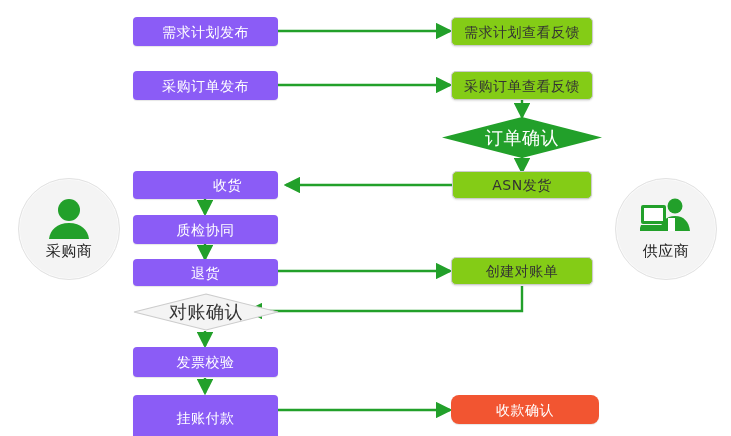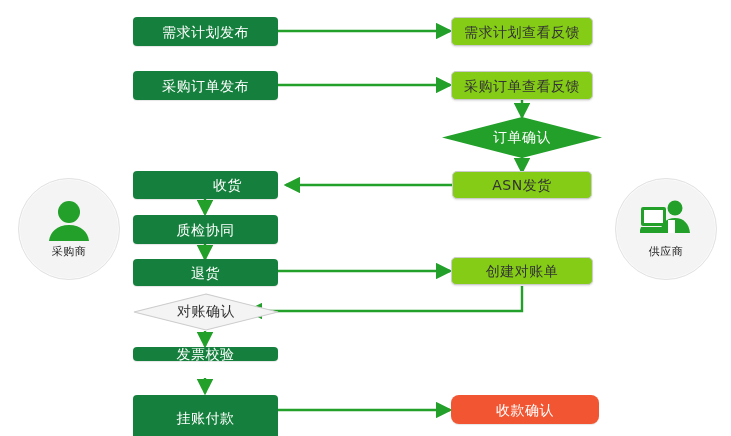--- a/index.html
+++ b/index.html
@@ -23,21 +23,21 @@
     display: flex;
     align-items: center;
     justify-content: center;
     font-size: 14px;
     line-height: 1;
     letter-spacing: 0.5px;
     white-space: nowrap;
     z-index: 3;
   }
   .node-green {
-    background: #15803d;
+    background: #8b5cf6;
     color: #ffffff;
     border-radius: 4px;
     box-shadow: 0 1px 1px rgba(0,0,0,0.10);
   }
   .node-gray {
     background: #84cc16;
     color: #333333;
     border: 1px solid #cccccc;
     border-radius: 5px;
     box-shadow: 0 1px 2px rgba(0,0,0,0.12);
@@ -59,21 +59,21 @@
   }
   .diamond-label {
     position: absolute;
     left: 0;
     top: 0;
     width: 100%;
     height: 100%;
     display: flex;
     align-items: center;
     justify-content: center;
-    font-size: 14px;
+    font-size: 18px;
     letter-spacing: 0.5px;
     white-space: nowrap;
   }
   .diamond-green .diamond-label { color: #ffffff; }
   .diamond-gray .diamond-label { color: #333333; }
 
   .actor {
     position: absolute;
     width: 100px;
     height: 100px;
@@ -86,21 +86,21 @@
     align-items: center;
     justify-content: center;
     z-index: 4;
   }
   .actor-icon {
     display: block;
     line-height: 0;
     margin-bottom: 2px;
   }
   .actor-label {
-    font-size: 11px;
+    font-size: 15px;
     color: #222222;
     letter-spacing: 0.5px;
     white-space: nowrap;
   }
   #edges {
     position: absolute;
     left: 0;
     top: 0;
     z-index: 1;
     pointer-events: none;
@@ -210,21 +210,21 @@
     <span>创建对账单</span>
   </div>
 
   <div class="diamond-wrap diamond-gray" style="left:133px; top:293px; width:146px; height:38px;">
     <svg width="146" height="38" viewBox="0 0 146 38">
       <polygon points="73,1 145,19 73,37 1,19" fill="#f4f4f4" stroke="#cccccc" stroke-width="1.2"></polygon>
     </svg>
     <span class="diamond-label">对账确认</span>
   </div>
 
-  <div class="node node-green" style="left:133px; top:347px; width:145px; height:14px;">
+  <div class="node node-green" style="left:133px; top:347px; width:145px; height:30px;">
     <span>发票校验</span>
   </div>
 
   <div class="node node-green" style="left:133px; top:395px; width:145px; height:46px;">
     <span>挂账付款</span>
   </div>
 
   <div class="node node-red" style="left:451px; top:395px; width:148px; height:29px;border-radius:8px;">
     <span>收款确认</span>
   </div>

